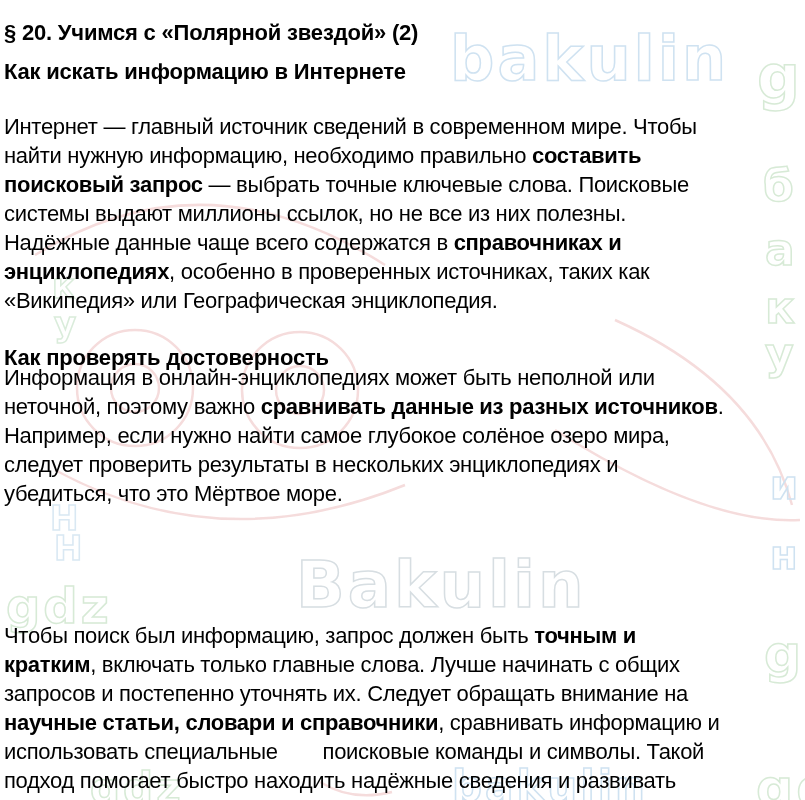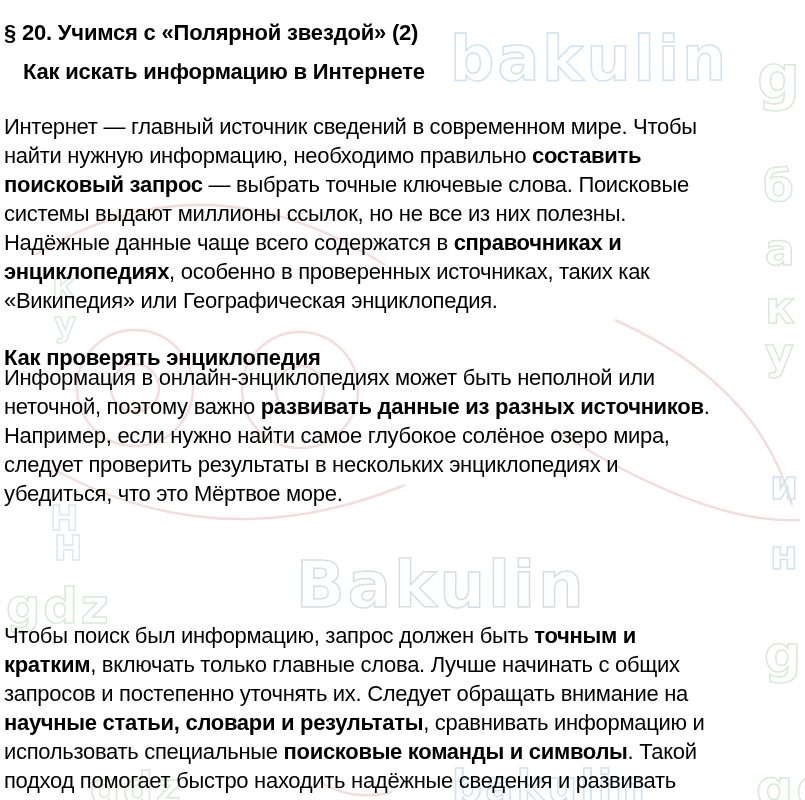--- a/index.html
+++ b/index.html
@@ -39,21 +39,21 @@
     position: absolute; left: 4px;
     font-size: 22px; font-weight: 700; line-height: 26px;
     letter-spacing: -0.2px;
   }
   .sec-para {
     position: absolute; left: 4px; width: 798px;
     font-size: 22px; line-height: 29px;
     letter-spacing: -0.3px;
     white-space: pre-line;
   }
-  #heading-0 { top: 41px; margin-left: 19px; }
+  #heading-0 { top: 41px; }
   #para-0    { top: 90px; }
   #heading-1 { top: 327px; }
   #para-1    { top: 341px; }
   #heading-2 { top: 560px; }
   #para-2    { top: 599px; }
 
   .lineart { position: absolute; left: 0; top: 0; }
 </style>
 </head>
 <body>
@@ -97,28 +97,28 @@
 
   <h2 class="sec-heading" id="heading-0">Как искать информацию в Интернете</h2>
   <p class="sec-para" id="para-0"><span>Интернет — главный источник сведений в современном мире. Чтобы
 найти нужную информацию, необходимо правильно </span><span style="font-weight: 700;">составить
 поисковый запрос</span><span> — выбрать точные ключевые слова. Поисковые
 системы выдают миллионы ссылок, но не все из них полезны.
 Надёжные данные чаще всего содержатся в </span><span style="font-weight: 700;">справочниках и
 энциклопедиях</span><span>, особенно в проверенных источниках, таких как
 «Википедия» или Географическая энциклопедия.</span></p>
 
-  <h2 class="sec-heading" id="heading-1">Как проверять энциклопедия</h2>
+  <h2 class="sec-heading" id="heading-1">Как проверять достоверность</h2>
   <p class="sec-para" id="para-1"><span>Информация в онлайн-энциклопедиях может быть неполной или
-неточной, поэтому важно </span><span style="font-weight: 700;">развивать данные из разных источников</span><span>.
+неточной, поэтому важно </span><span style="font-weight: 700;">сравнивать данные из разных источников</span><span>.
 Например, если нужно найти самое глубокое солёное озеро мира,
 следует проверить результаты в нескольких энциклопедиях и
 убедиться, что это Мёртвое море.</span></p>
 
   <p class="sec-para" id="para-2"><span>Чтобы поиск был информацию, запрос должен быть </span><span style="font-weight: 700;">точным и
 кратким</span><span>, включать только главные слова. Лучше начинать с общих
 запросов и постепенно уточнять их. Следует обращать внимание на
-</span><span style="font-weight: 700;">научные статьи, словари и результаты</span><span>, сравнивать информацию и
-использовать специальные </span><span style="font-weight: 700;">поисковые команды и символы</span><span>. Такой
+</span><span style="font-weight: 700;">научные статьи, словари и справочники</span><span>, сравнивать информацию и
+использовать специальные </span><span style="font-weight: 400; margin-left: 39px;">поисковые команды и символы</span><span>. Такой
 подход помогает быстро находить надёжные сведения и развивать
 навыки самостоятельного анализа.</span></p>
 
 </div>
 
 </body></html>

